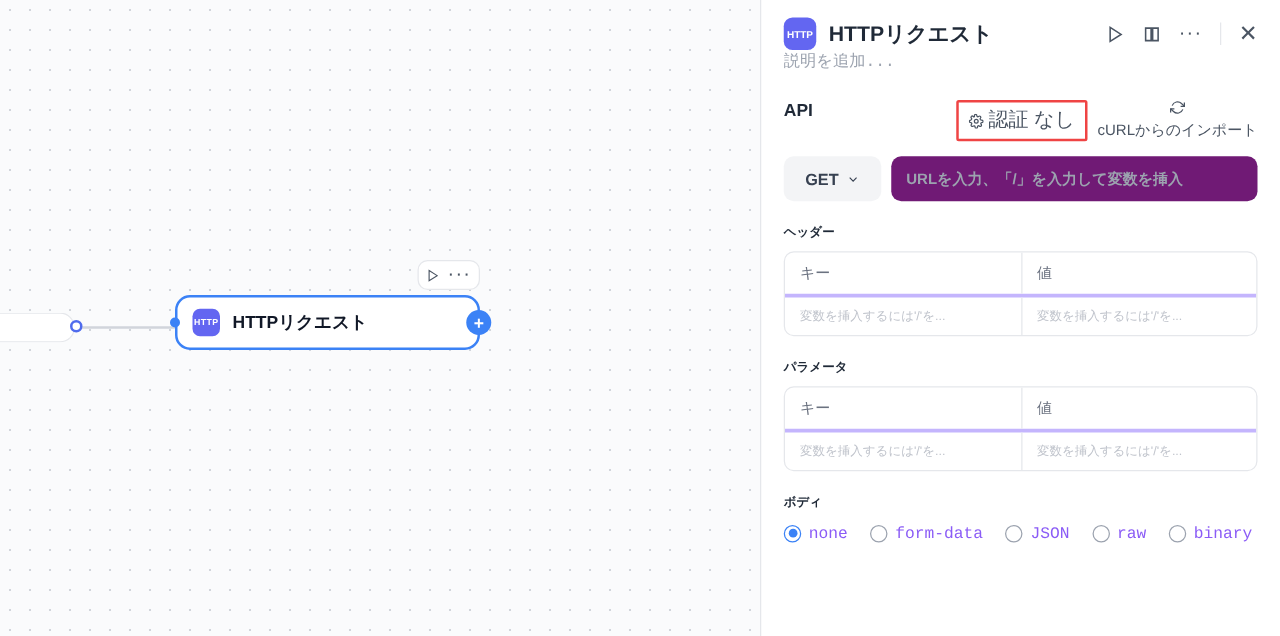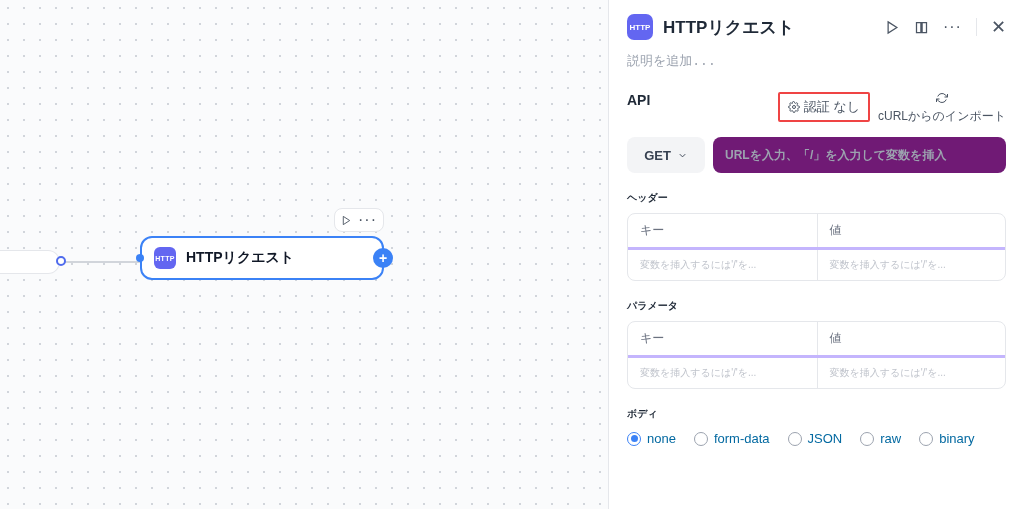--- a/index.html
+++ b/index.html
@@ -118,32 +118,31 @@
     display:flex;align-items:center;justify-content:center;
   }
   .panel-title { font-size: 17px; font-weight: 700; flex:1; }
   .header-actions { display:flex; align-items:center; gap:14px; color:#4b5563; }
   .header-actions .sep { width:1px; height:18px; background:#e5e7eb; }
   .header-actions svg, .header-actions .dots { cursor:pointer; }
   .dots { font-size:16px; letter-spacing:1px; }
   .close-x { font-size:18px; color:#4b5563; cursor:pointer; }
 
   .desc-input {
-    margin-top: 12px;
     color:#9ca3af; font-size:13px;font-family:Liberation Mono, monospace;
   }
 
   .section-api {
     margin-top: 22px;
     display:flex; align-items:flex-start; gap:8px;
   }
   .section-label { font-size:14px; font-weight:700; flex:1; }
   .auth-chip {
     display:flex; align-items:center; gap:4px;
-    font-size:13px; color:#4b5563;
+    font-size:16px; color:#4b5563;
     border: 2px solid #ef4444;
     padding: 4px 8px; border-radius:2px;
   }
   .curl-import { display:flex; align-items:center; gap:4px; font-size:12px; color:#4b5563;flex-direction:column; }
 
   .url-row { margin-top:12px; display:flex; gap:8px;align-items:center; }
   .method-select {
     width:78px; height:36px;
     background:#f3f4f6; border:none; border-radius:8px;
     display:flex; align-items:center; justify-content:center; gap:6px;
@@ -160,21 +159,21 @@
   .sub-section-label { font-size:10px; font-weight:700; margin-bottom:8px;font-family:Liberation Mono, monospace; }
   .kv-table { border:1px solid #e5e7eb; border-radius:8px; overflow:hidden; }
   .kv-row { display:flex; border-bottom:3px solid #c4b5fd; }
   .kv-row:last-child { border-bottom:none; }
   .kv-cell { width:50%; padding:8px 12px; font-size:12px; color:#6b7280; }
   .kv-cell + .kv-cell { border-left:1px solid #e5e7eb; }
   .kv-head .kv-cell { color:#6b7280; }
   .kv-body .kv-cell { color:#c0c4cc; font-size:10px; white-space:nowrap; overflow:hidden; text-overflow:ellipsis;}
 
   .body-options { margin-top:10px; display:flex; flex-wrap:wrap; gap:14px 18px; }
-  .radio { display:flex; align-items:center; gap:6px; font-size:13px; color:#0369a1; }
+  .radio { display:flex; align-items:center; gap:6px; font-size:13px; color:#8b5cf6;font-family:Liberation Mono, monospace; }
   .radio-dot {
     width:14px; height:14px; border:1.5px solid #9ca3af; border-radius:50%;
     display:inline-flex; align-items:center; justify-content:center;
   }
   .radio.selected .radio-dot { border-color:#3b82f6; }
   .radio.selected .radio-dot::after {
     content:""; width:7px; height:7px; background:#3b82f6; border-radius:50%;
   }
 
   svg { display:block; }

